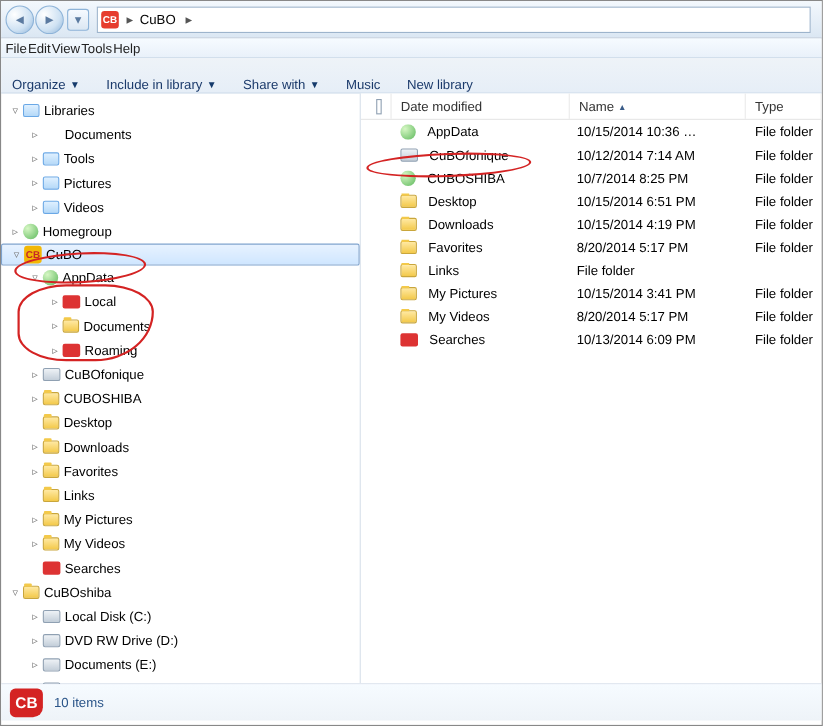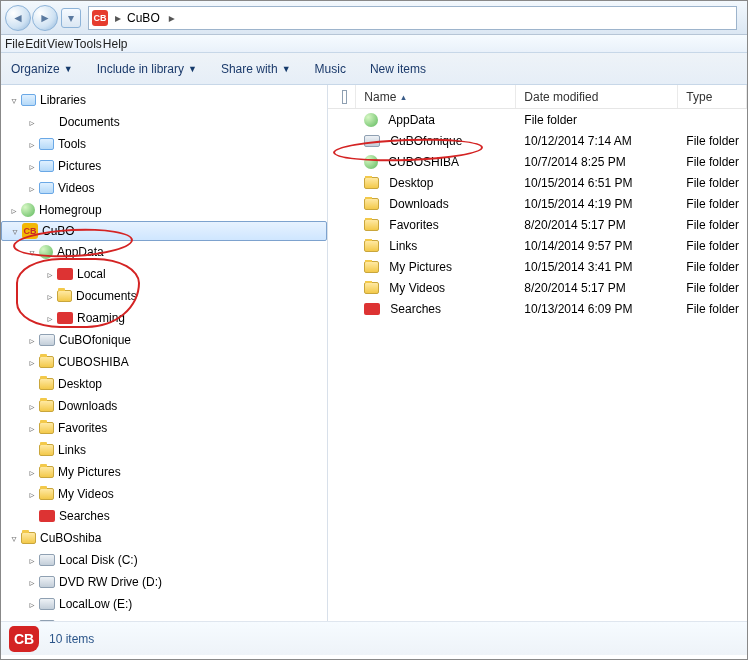--- a/index.html
+++ b/index.html
@@ -6,21 +6,21 @@
   body { margin: 0; width: 748px; height: 660px; background: #fff; overflow: hidden; border: 1px solid #888; }
   .titlebar { height: 34px; background: linear-gradient(#f3f8fd,#dbe7f3); display: flex; align-items: center; padding: 0 4px; border-bottom: 1px solid #b6c5d6; }
   .navbtn { width: 26px; height: 26px; border-radius: 50%; background: radial-gradient(circle at 30% 30%,#fff,#cfe2f3 60%,#8db3d8); border: 1px solid #8db3d8; margin-right: 1px; display: flex; align-items: center; justify-content: center; color: #5b7aa0; }
   .navbtn.small { width: 20px; height: 20px; border-radius: 3px; margin-left: 2px; background: linear-gradient(#f6faff,#dbe7f3); }
   .addrbar { flex: 1; height: 24px; margin: 0 6px; background: #fff; border: 1px solid #9db4cc; display: flex; align-items: center; padding: 0 3px; }
   .addr-icon { width: 16px; height: 16px; background:#e63c2e; border-radius:3px; color:#fff; font-size:9px; font-weight:bold; display:flex; align-items:center; justify-content:center; margin-right:4px;}
   .addr-seg { padding: 0 6px 0 3px; border-right: 0; display: flex; align-items: center; }
   .addr-arrow { color:#555; padding:0 3px; }
   .menubar { height: 18px; background: linear-gradient(#f6fbff,#e9f1fa); border-bottom:1px solid #c7d7e8; display:flex; align-items:center; padding:0 4px; gap:1px; color:#222;}
   .menubar span { cursor:default; }
-  .toolbar { height: 32px; background: linear-gradient(#eef3f8,#e6eef7); border-bottom:1px solid #c7d7e8; display:flex; align-items:center; padding:0 10px; gap:24px; color:#1b3a6b;}
+  .toolbar { height: 32px; background: linear-gradient(#eef3f8,#e6eef7); border-bottom:1px solid #c7d7e8; display:flex; align-items:flex-end; padding:0 10px; gap:24px; color:#1b3a6b;}
   .tbitem { display:flex; align-items:center; gap:4px; }
   .dd { font-size:9px; color:#153a6b; }
   .content { display:flex; height: 536px; }
   .tree { width: 413px; border-right:1px solid #d8e0ea; overflow:auto; padding:4px 0 4px 0; position:relative;}
   .row { display:flex; align-items:center; height:22px; padding-left:0; white-space:nowrap; }
   .row.selected { background: linear-gradient(#e7f2ff,#cfe6ff); border:1px solid #7da2ce; border-radius:2px; height:20px; }
   .tw { display:inline-block; width:14px; text-align:center; color:#7a7a7a; font-size:10px;}
   .ind { display:inline-block; }
   .ico { width:16px; height:16px; margin:0 4px 0 0; display:inline-flex; align-items:center; justify-content:center; font-size:12px;}
   .ico.folder { background: linear-gradient(#ffe9a3,#f3c94a); border:1px solid #c9a63c; border-radius:2px; width:15px; height:12px; position:relative;}
@@ -82,21 +82,21 @@
       <span class="dd">▼</span>
     </div>
   <div class="tbitem">
       <span>Share with</span>
       <span class="dd">▼</span>
     </div>
   <div class="tbitem">
       <span>Music</span>
     </div>
   <div class="tbitem">
-      <span>New items</span>
+      <span>New library</span>
     </div>
 </div>
 
 <div class="content">
   <div class="tree" id="tree">
     <div class="annot-tree annot1"></div>
     <div class="annot-tree annot2"></div>
   <div class="row">
         <span class="ind" style="width:6px"></span>
         <span class="tw">▿</span>
@@ -232,49 +232,50 @@
       <div class="row">
         <span class="ind" style="width:24px"></span>
         <span class="tw">▹</span>
         <span class="ico drive"></span>
         <span>DVD RW Drive (D:)</span>
       </div>
       <div class="row">
         <span class="ind" style="width:24px"></span>
         <span class="tw">▹</span>
         <span class="ico drive"></span>
-        <span>LocalLow (E:)</span>
+        <span>Documents (E:)</span>
       </div>
       <div class="row">
         <span class="ind" style="width:24px"></span>
         <span class="tw">▹</span>
         <span class="ico drive"></span>
         <span>System Reserved (R:)</span>
       </div>
     </div>
   <div class="listpane">
     <div class="colhdr">
       <div class="col w-chk">
           <div class="chk"></div>
         </div>
+      <div class="col w-date">Date modified</div>
       <div class="col w-name">
           <span>Name</span>
           <span class="sortarr">▴</span>
         </div>
-      <div class="col w-date">Date modified</div>
       <div class="col w-type">Type</div>
     </div>
     <div class="list" id="list" style="position:relative">
       <div class="annot3"></div>
     <div class="lrow">
           <div class="c w-chk"></div>
           <div class="c w-name">
             <span class="ico green"></span>
             <span>AppData</span>
           </div>
+          <div class="c w-date">10/15/2014 10:36 …</div>
           <div class="c w-type">File folder</div>
         </div>
         <div class="lrow">
           <div class="c w-chk"></div>
           <div class="c w-name">
             <span class="ico drive"></span>
             <span>CuBOfonique</span>
           </div>
           <div class="c w-date">10/12/2014 7:14 AM</div>
           <div class="c w-type">File folder</div>
@@ -314,21 +315,20 @@
           </div>
           <div class="c w-date">8/20/2014 5:17 PM</div>
           <div class="c w-type">File folder</div>
         </div>
         <div class="lrow">
           <div class="c w-chk"></div>
           <div class="c w-name">
             <span class="ico folder"></span>
             <span>Links</span>
           </div>
-          <div class="c w-date">10/14/2014 9:57 PM</div>
           <div class="c w-type">File folder</div>
         </div>
         <div class="lrow">
           <div class="c w-chk"></div>
           <div class="c w-name">
             <span class="ico folder"></span>
             <span>My Pictures</span>
           </div>
           <div class="c w-date">10/15/2014 3:41 PM</div>
           <div class="c w-type">File folder</div>

